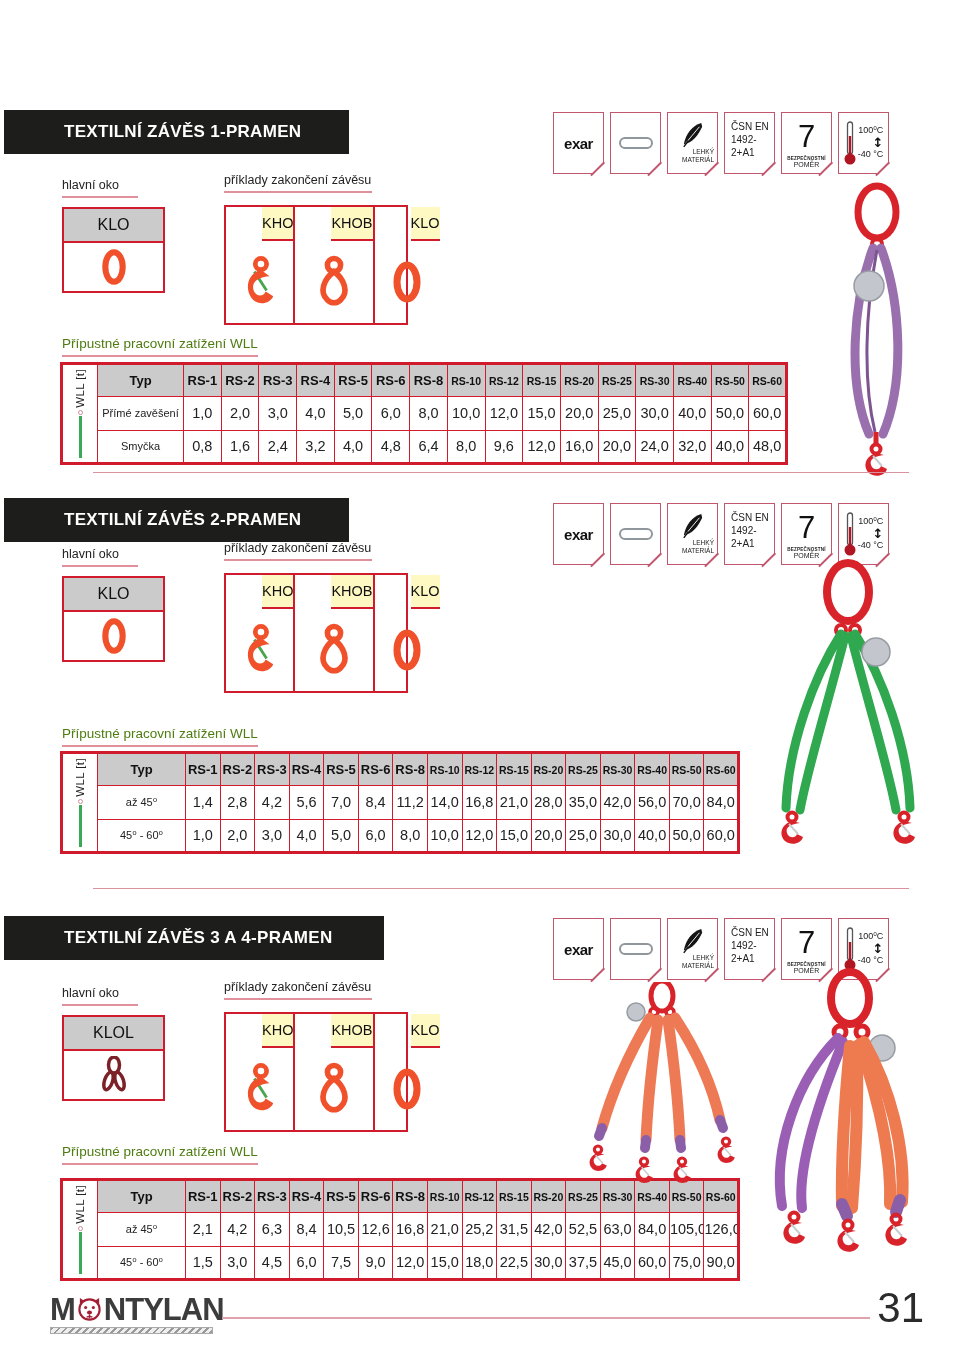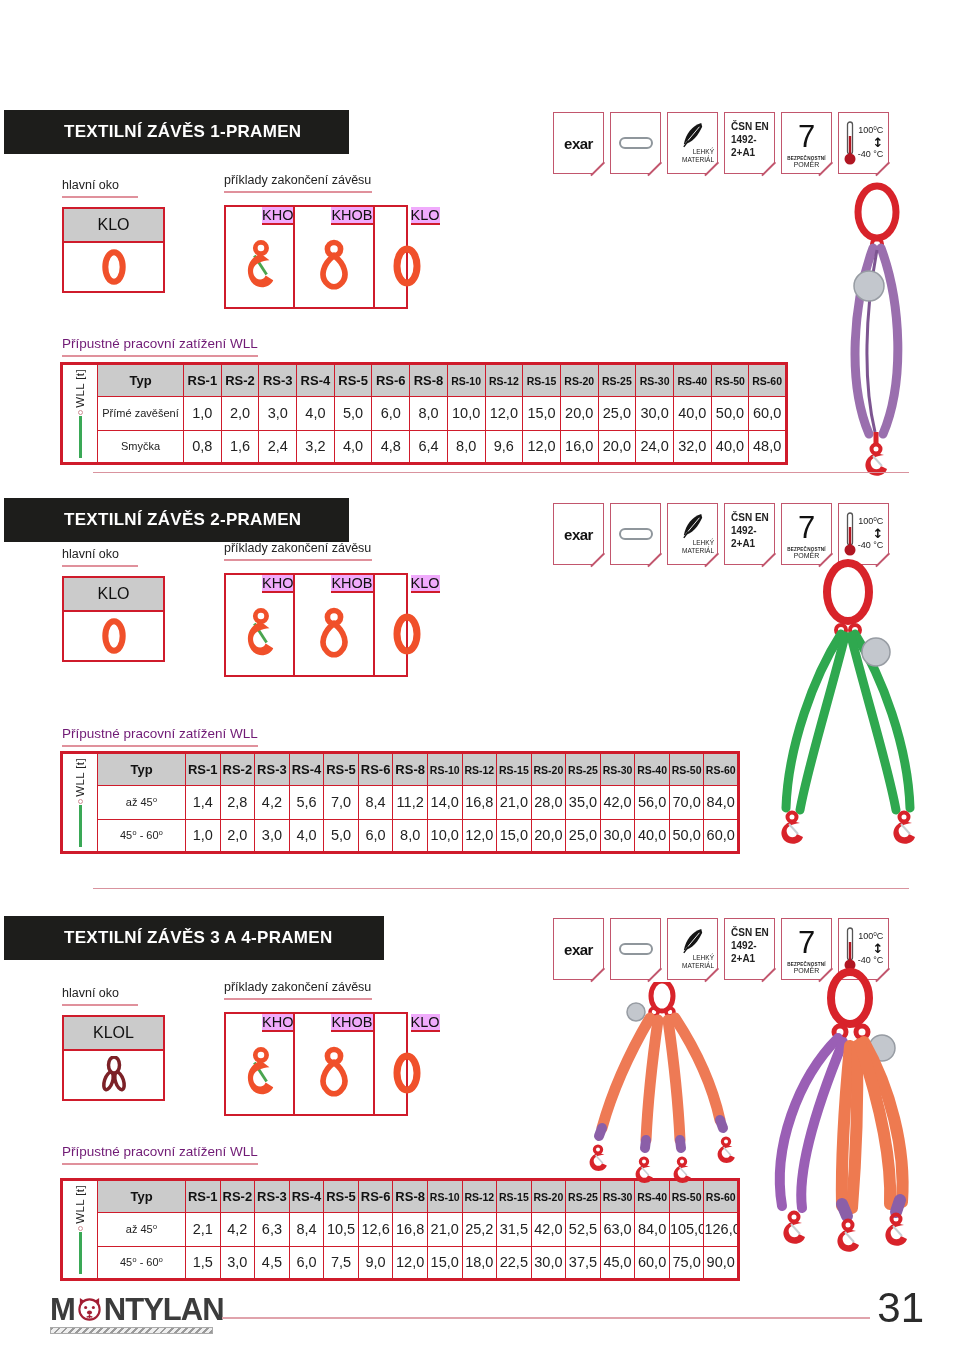--- a/index.html
+++ b/index.html
@@ -16,47 +16,47 @@
 
   
   .badges { position:absolute; display:flex; gap:6px; }
   .badge { width:51px; height:62px; background:#fff; border:1.5px solid #c2566d; position:relative;
            display:flex; flex-direction:column; align-items:center; justify-content:center; overflow:visible; }
   .badge::before { content:""; position:absolute; right:-2px; bottom:-2px; width:12px; height:12px; background:#fff; }
   .badge::after  { content:""; position:absolute; right:-4px; bottom:3px; width:19px; height:1.6px; background:#c2566d; transform:rotate(-45deg); }
   .badge .brand { font-weight:800; font-size:15px; letter-spacing:-.5px; color:#111; }
   .pill { width:34px; height:12px; border:2px solid #8f969c; border-radius:7px; }
   .badge .btiny { font-size:6.5px; line-height:1.2; color:#222; text-align:right; align-self:flex-end; padding-right:3px; }
-  .badge.norm { align-items:flex-start; justify-content:flex-start; padding:7px 0 12px 6px;font-weight:bold; }
+  .badge.norm { align-items:flex-start; justify-content:flex-start; padding:7px 0 12px 6px; }
   .badge.norm div { font-size:10px; line-height:1.3; color:#222; }
   .badge .seven { font-size:31px; font-weight:400; color:#111; line-height:1; margin-top:3px; }
   .badge .saf1 { font-size:4.6px; font-weight:bold; color:#222; margin-top:4px; letter-spacing:.2px; }
   .badge .saf2 { font-size:7px; color:#222; }
   .badge.temp { flex-direction:row; gap:2px; padding:2px; }
   .tempcol { display:flex; flex-direction:column; align-items:flex-end; line-height:1.1; }
   .tempcol .tmax,.tempcol .tmin { font-size:9px; color:#222; }
   .tempcol .arr { font-size:13px; font-weight:bold; color:#111; font-family:"DejaVu Sans",sans-serif; }
 
   
   .ulabel { font-size:12.5px; color:#222; padding-bottom:4px; border-bottom:2px solid #e0919c; display:block; }
 
   
   .fitwrap { position:absolute; }
   .eyebox { margin-top:9px; width:103px; border:2.5px solid #cf1b2b; background:#fff; }
   .eyebox .hd { height:34px; background:#cbcbcb; border-bottom:2px solid #cf1b2b; display:flex; align-items:center; justify-content:center; font-size:16px; color:#111; }
   .eyebox .bd { height:48px; display:flex; align-items:center; justify-content:center; }
   .endbox { margin-top:12px; width:184px; border:2.5px solid #cf1b2b; background:#fff; display:grid; grid-template-columns:1fr 1fr 1fr; }
-  .endbox .hd { height:18px; background:#f0abfc; border-bottom:2px solid #cf1b2b; border-right:2px solid #cf1b2b;
+  .endbox .hd { height:34px; background:#fef9c3; border-bottom:2px solid #cf1b2b; border-right:2px solid #cf1b2b;
                 display:flex; align-items:center; justify-content:center; font-size:14.5px; color:#111;margin-left:36px; }
   .endbox .hd:nth-child(3) { border-right:none; }
   .endbox .bd { height:82px; border-right:2px solid #cf1b2b; display:flex; align-items:center; justify-content:center; }
   .endbox .bd:last-child { border-right:none; }
 
   
-  .wllhead { position:absolute; font-size:13.5px; color:#701a75; padding-bottom:4px; border-bottom:2px solid #e0919c; }
+  .wllhead { position:absolute; font-size:13.5px; color:#4d7c0f; padding-bottom:4px; border-bottom:2px solid #e0919c; }
 
   
   table.wll { position:absolute; border-collapse:collapse; table-layout:fixed; background:#fff; border:3px solid #cf1b2b; }
   table.wll th, table.wll td { border:1.6px solid #cf1b2b; overflow:hidden; }
   table.wll th { background:#cbcbcb; font-size:13px; font-weight:bold; color:#111; height:31px; }
   table.wll th.small { font-size:10.5px; }
   table.wll td.val { font-size:14.5px; color:#222; text-align:center; height:31px; }
   table.wll td.rowlabel { font-size:11px; color:#222; text-align:center; }
   table.wll td.corner { background:#fff; vertical-align:top; }
   .corner-in { display:flex; flex-direction:column; align-items:center; height:100%; padding:4px 0 4px; }

